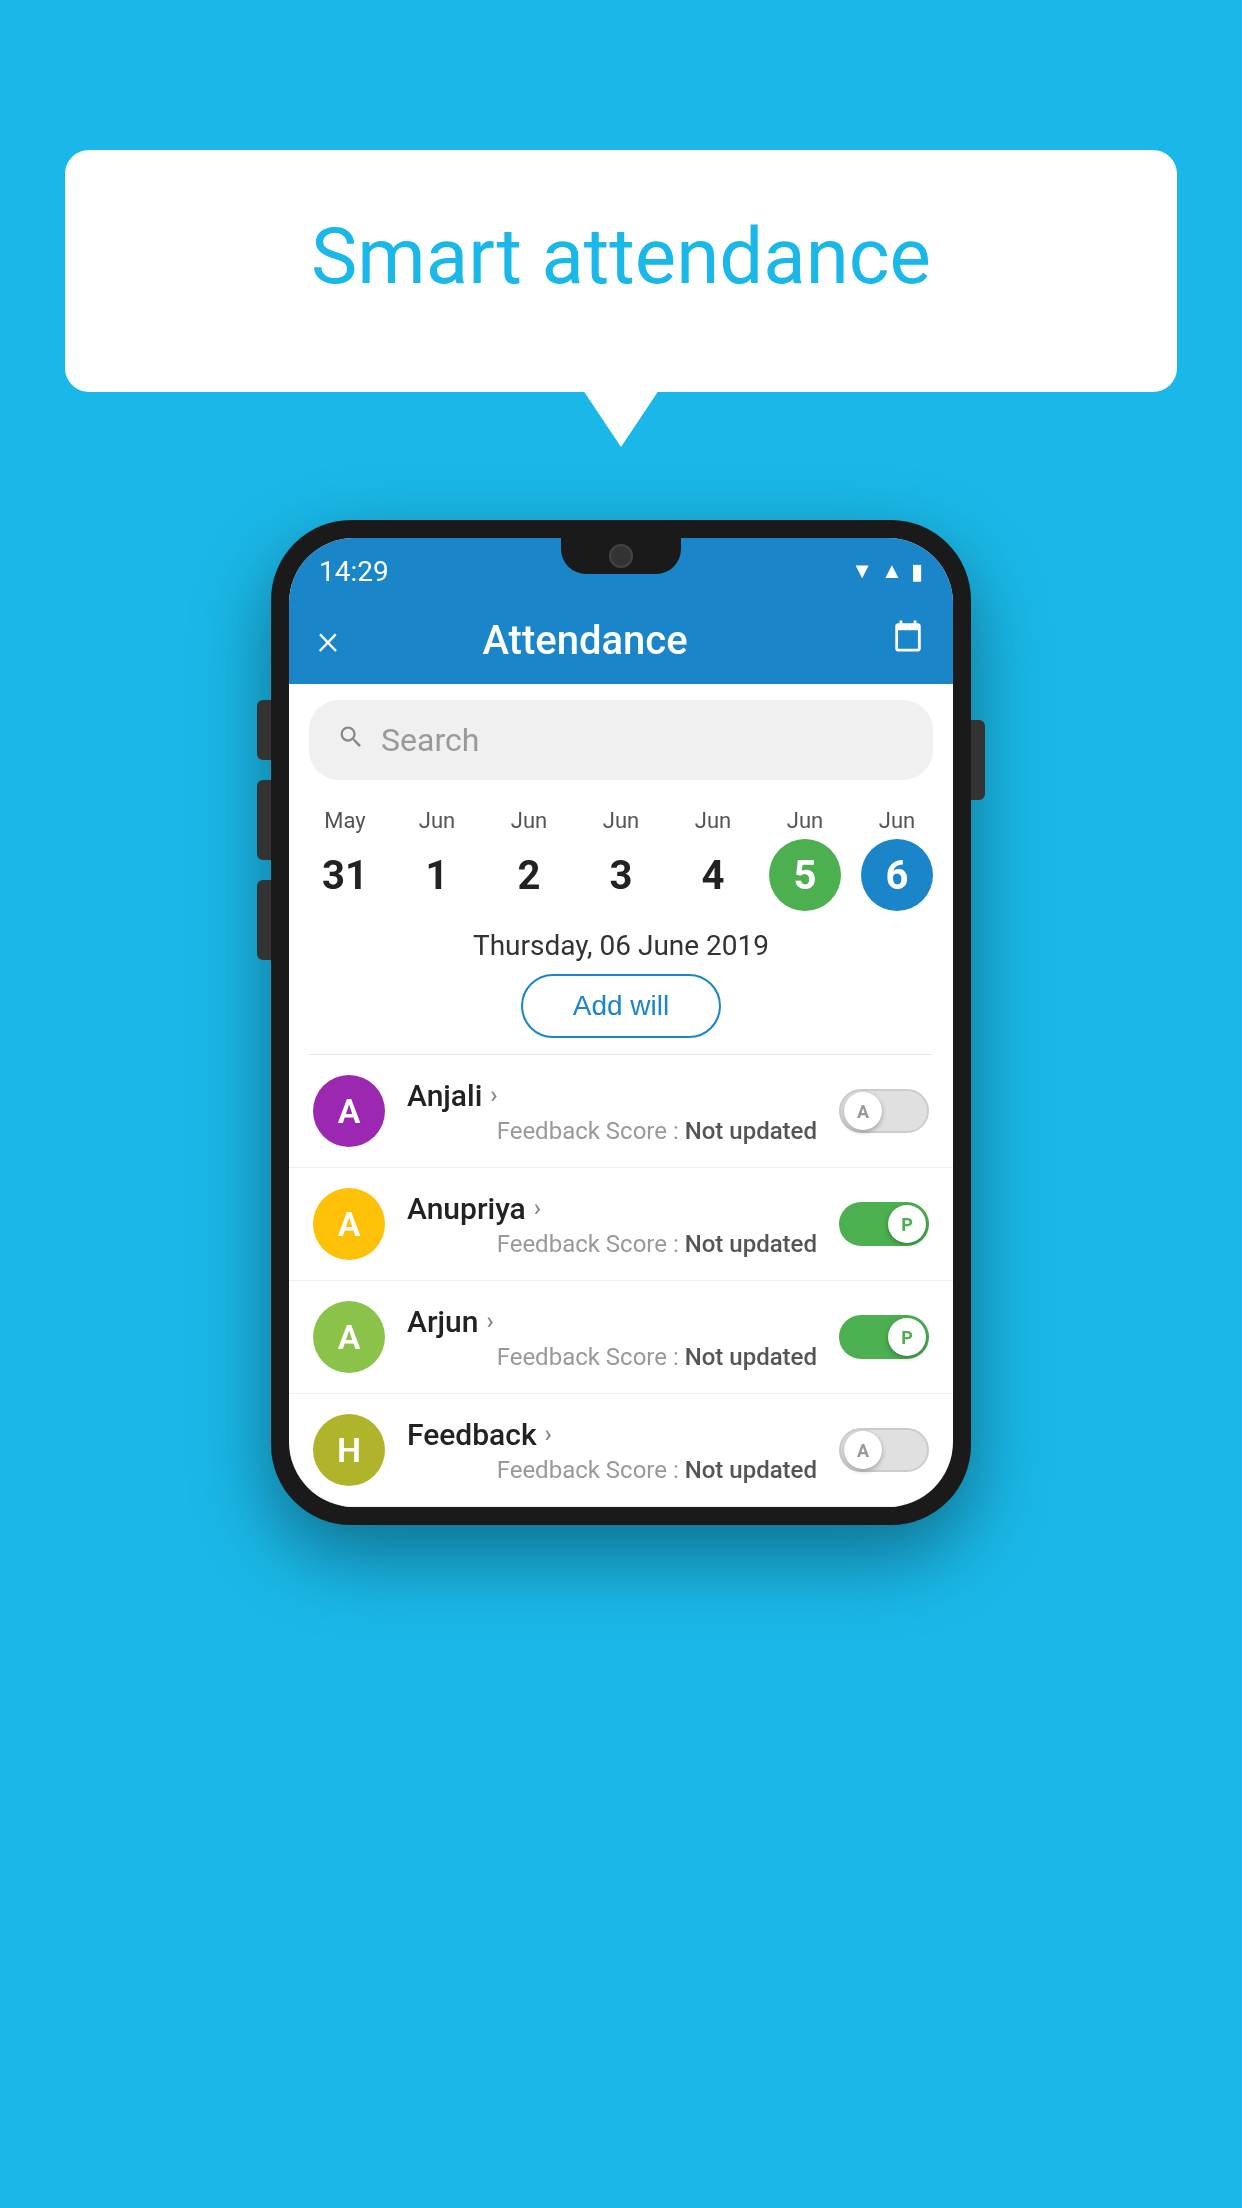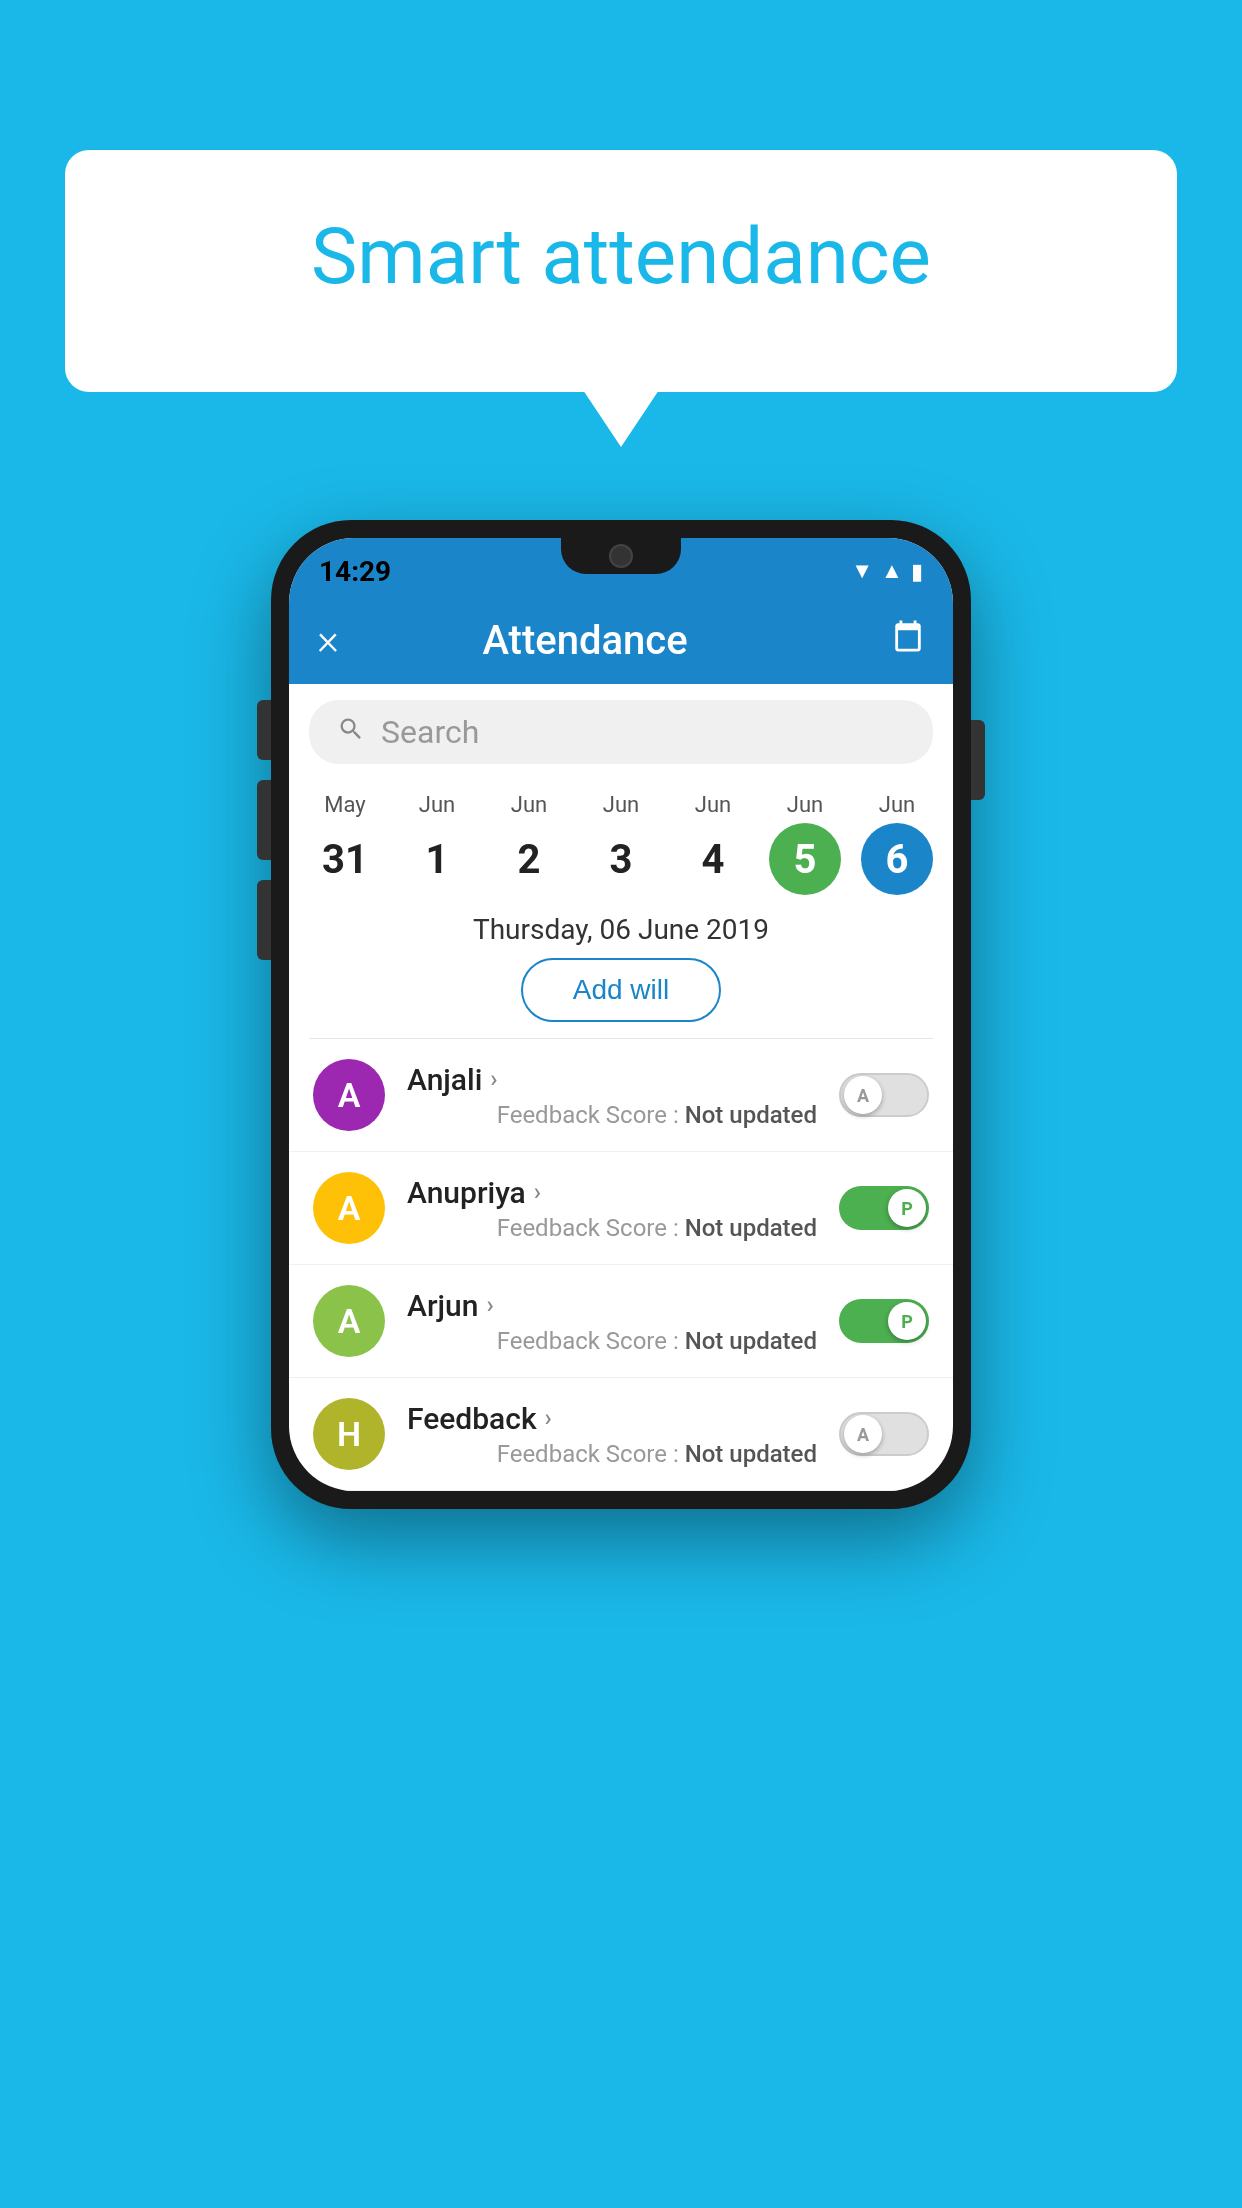--- a/index.html
+++ b/index.html
@@ -110,23 +110,23 @@
       background: #1a85c8;
       height: 58px;
       display: flex;
       align-items: center;
       justify-content: space-between;
       padding: 0 30px;
       padding-top: 8px;
     }
 
     .status-time {
-      color: #000000;
+      color: #ffffff;
       font-size: 28px;
-      font-weight: 700;
+      font-weight: 400;
     }
 
     .status-icons {
       display: flex;
       align-items: center;
       gap: 8px;
     }
 
     .wifi-icon, .signal-icon, .battery-icon {
       color: white;
@@ -163,21 +163,21 @@
     .app-bar-calendar {
       color: white;
       font-size: 34px;
     }
 
     
     .search-container {
       background: #f0f0f0;
       margin: 16px 20px;
       border-radius: 30px;
-      height: 64px;
+      height: 80px;
       display: flex;
       align-items: center;
       padding: 0 28px;
       gap: 16px;
     }
 
     .search-icon-wrap {
       color: #888;
       font-size: 30px;
     }

